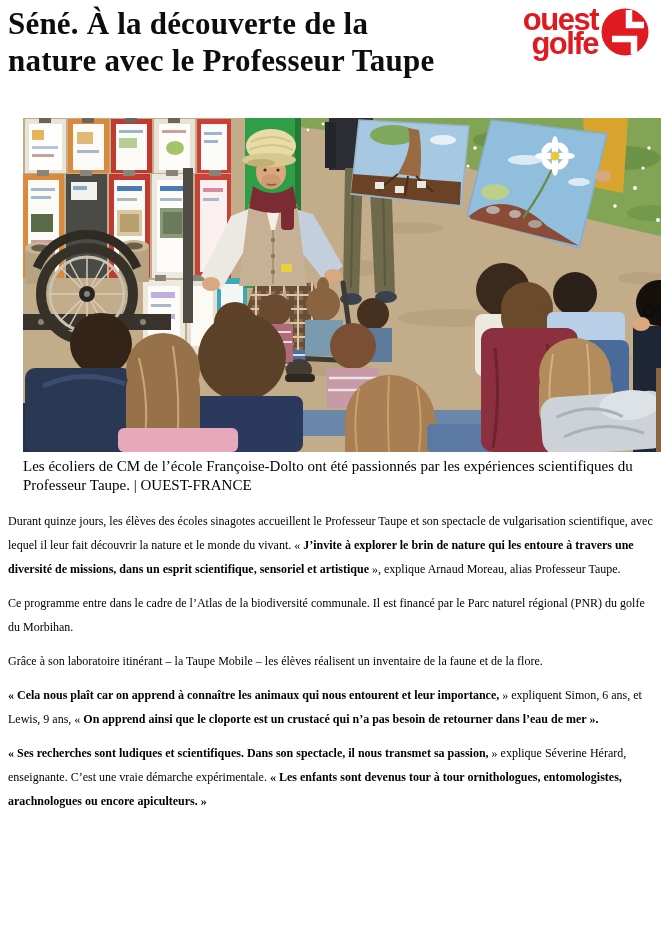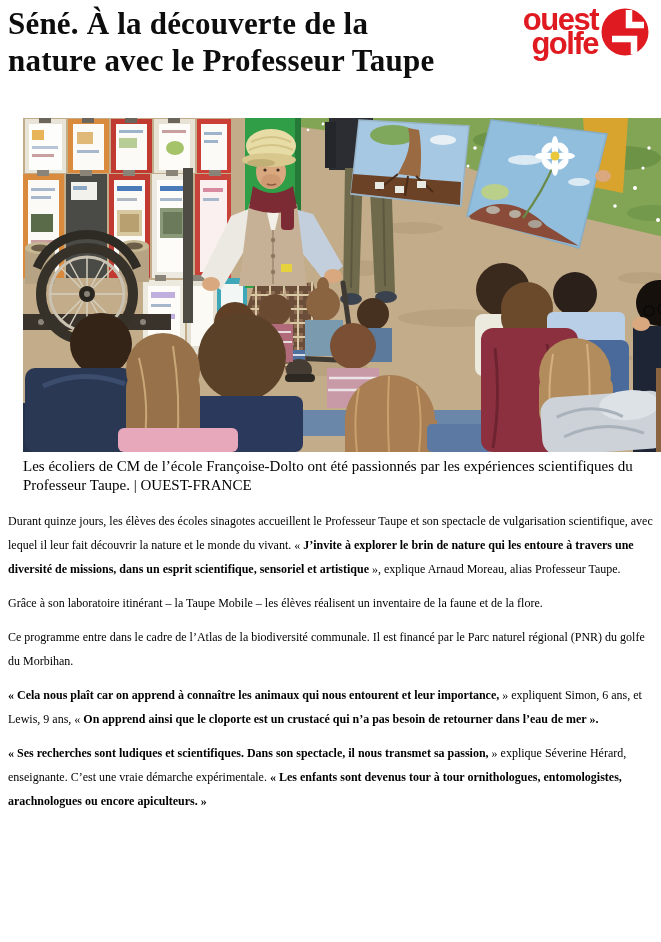--- a/index.html
+++ b/index.html
@@ -359,19 +359,19 @@
           <path d="M534 296 Q 570 282 600 300 M540 316 Q 580 300 620 318" stroke="#a9b1ba" stroke-width="3" fill="none"></path>
         </g>
         <rect x="633" y="250" width="12" height="84" fill="#8a6340"></rect>
       </g>
     </svg>
     <figcaption>Les écoliers de CM de l’école Françoise-Dolto ont été passionnés par les expériences scientifiques du Professeur Taupe. | OUEST-FRANCE</figcaption>
   </figure>
 
   <article>
     <p><span>Durant quinze jours, les élèves des écoles sinagotes accueillent le Professeur Taupe et son spectacle de vulgarisation scientifique, avec lequel il leur fait découvrir la nature et le monde du vivant.  « </span><b>J’invite à explorer le brin de nature qui les entoure à travers une diversité de missions, dans un esprit scientifique, sensoriel et artistique</b><span> », explique Arnaud Moreau, alias Professeur Taupe.</span></p>
+    <p><span>Ce programme entre dans le cadre de l’Atlas de la biodiversité communale. Il est financé par le Parc naturel régional (PNR) du golfe du Morbihan.</span></p>
     <p><span>Grâce à son laboratoire itinérant – la Taupe Mobile – les élèves réalisent un inventaire de la faune et de la flore.</span></p>
-    <p><span>Ce programme entre dans le cadre de l’Atlas de la biodiversité communale. Il est financé par le Parc naturel régional (PNR) du golfe du Morbihan.</span></p>
     <p><b>« Cela nous plaît car on apprend à connaître les animaux qui nous entourent et leur importance, </b><span>» expliquent Simon, 6 ans, et Lewis, 9 ans, « </span><b>On apprend ainsi que le cloporte est un crustacé qui n’a pas besoin de retourner dans l’eau de mer ».</b></p>
     <p><b>« Ses recherches sont ludiques et scientifiques. Dans son spectacle, il nous transmet sa passion, </b><span>» explique Séverine Hérard, enseignante. C’est une vraie démarche expérimentale. </span><b>« Les enfants sont devenus tour à tour ornithologues, entomologistes, arachnologues ou encore apiculteurs. »</b></p>
   </article>
 
 </div>
 
 </body></html>

